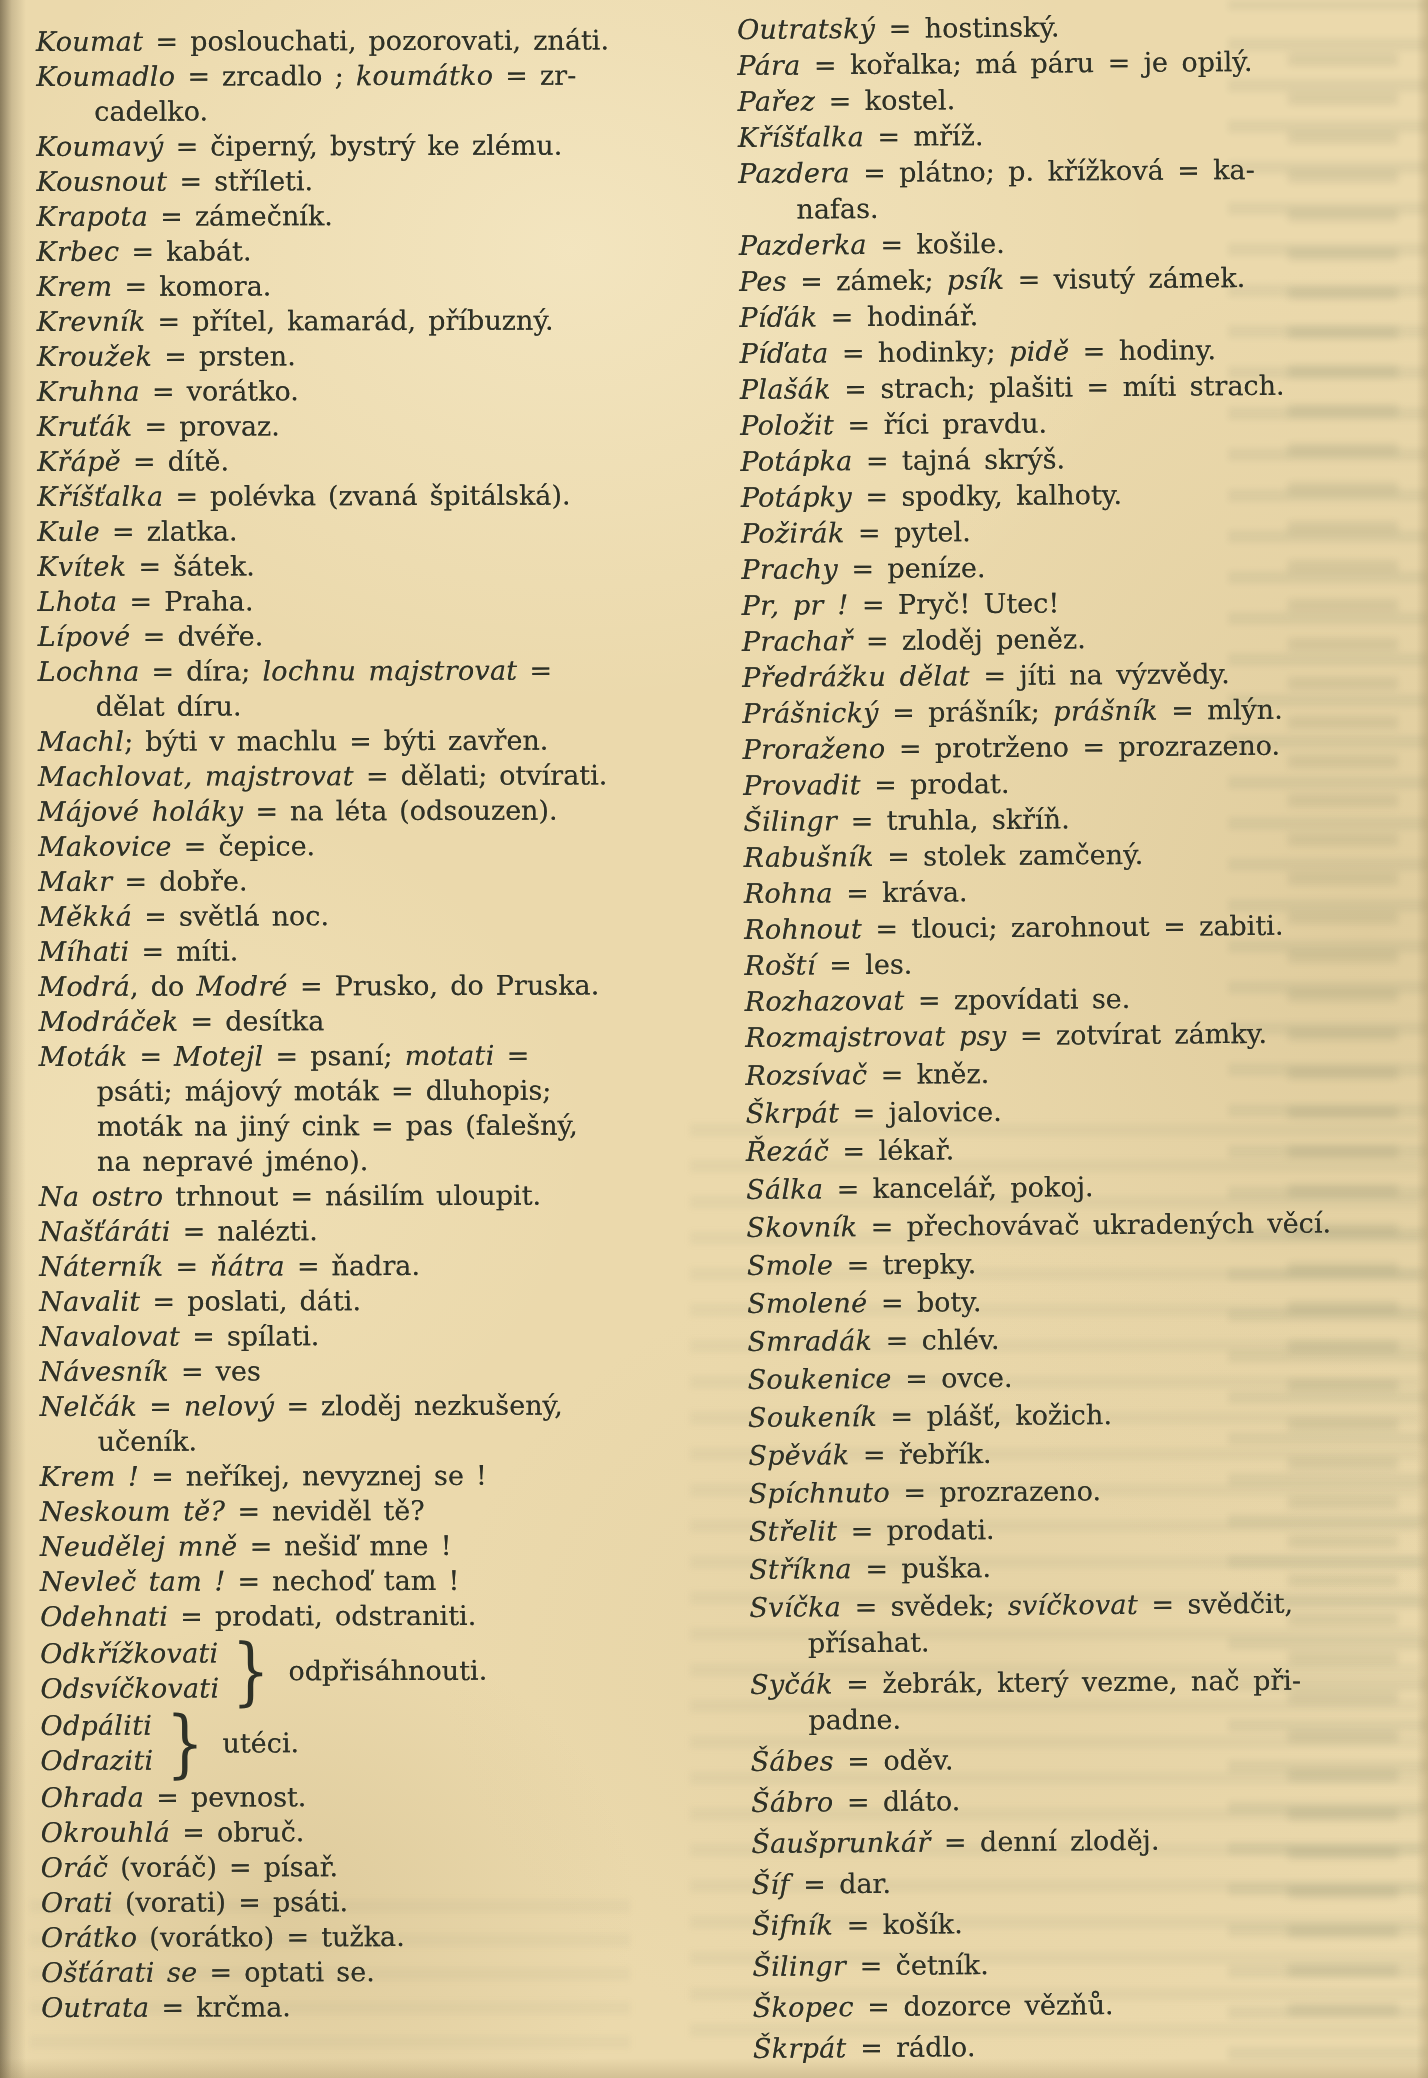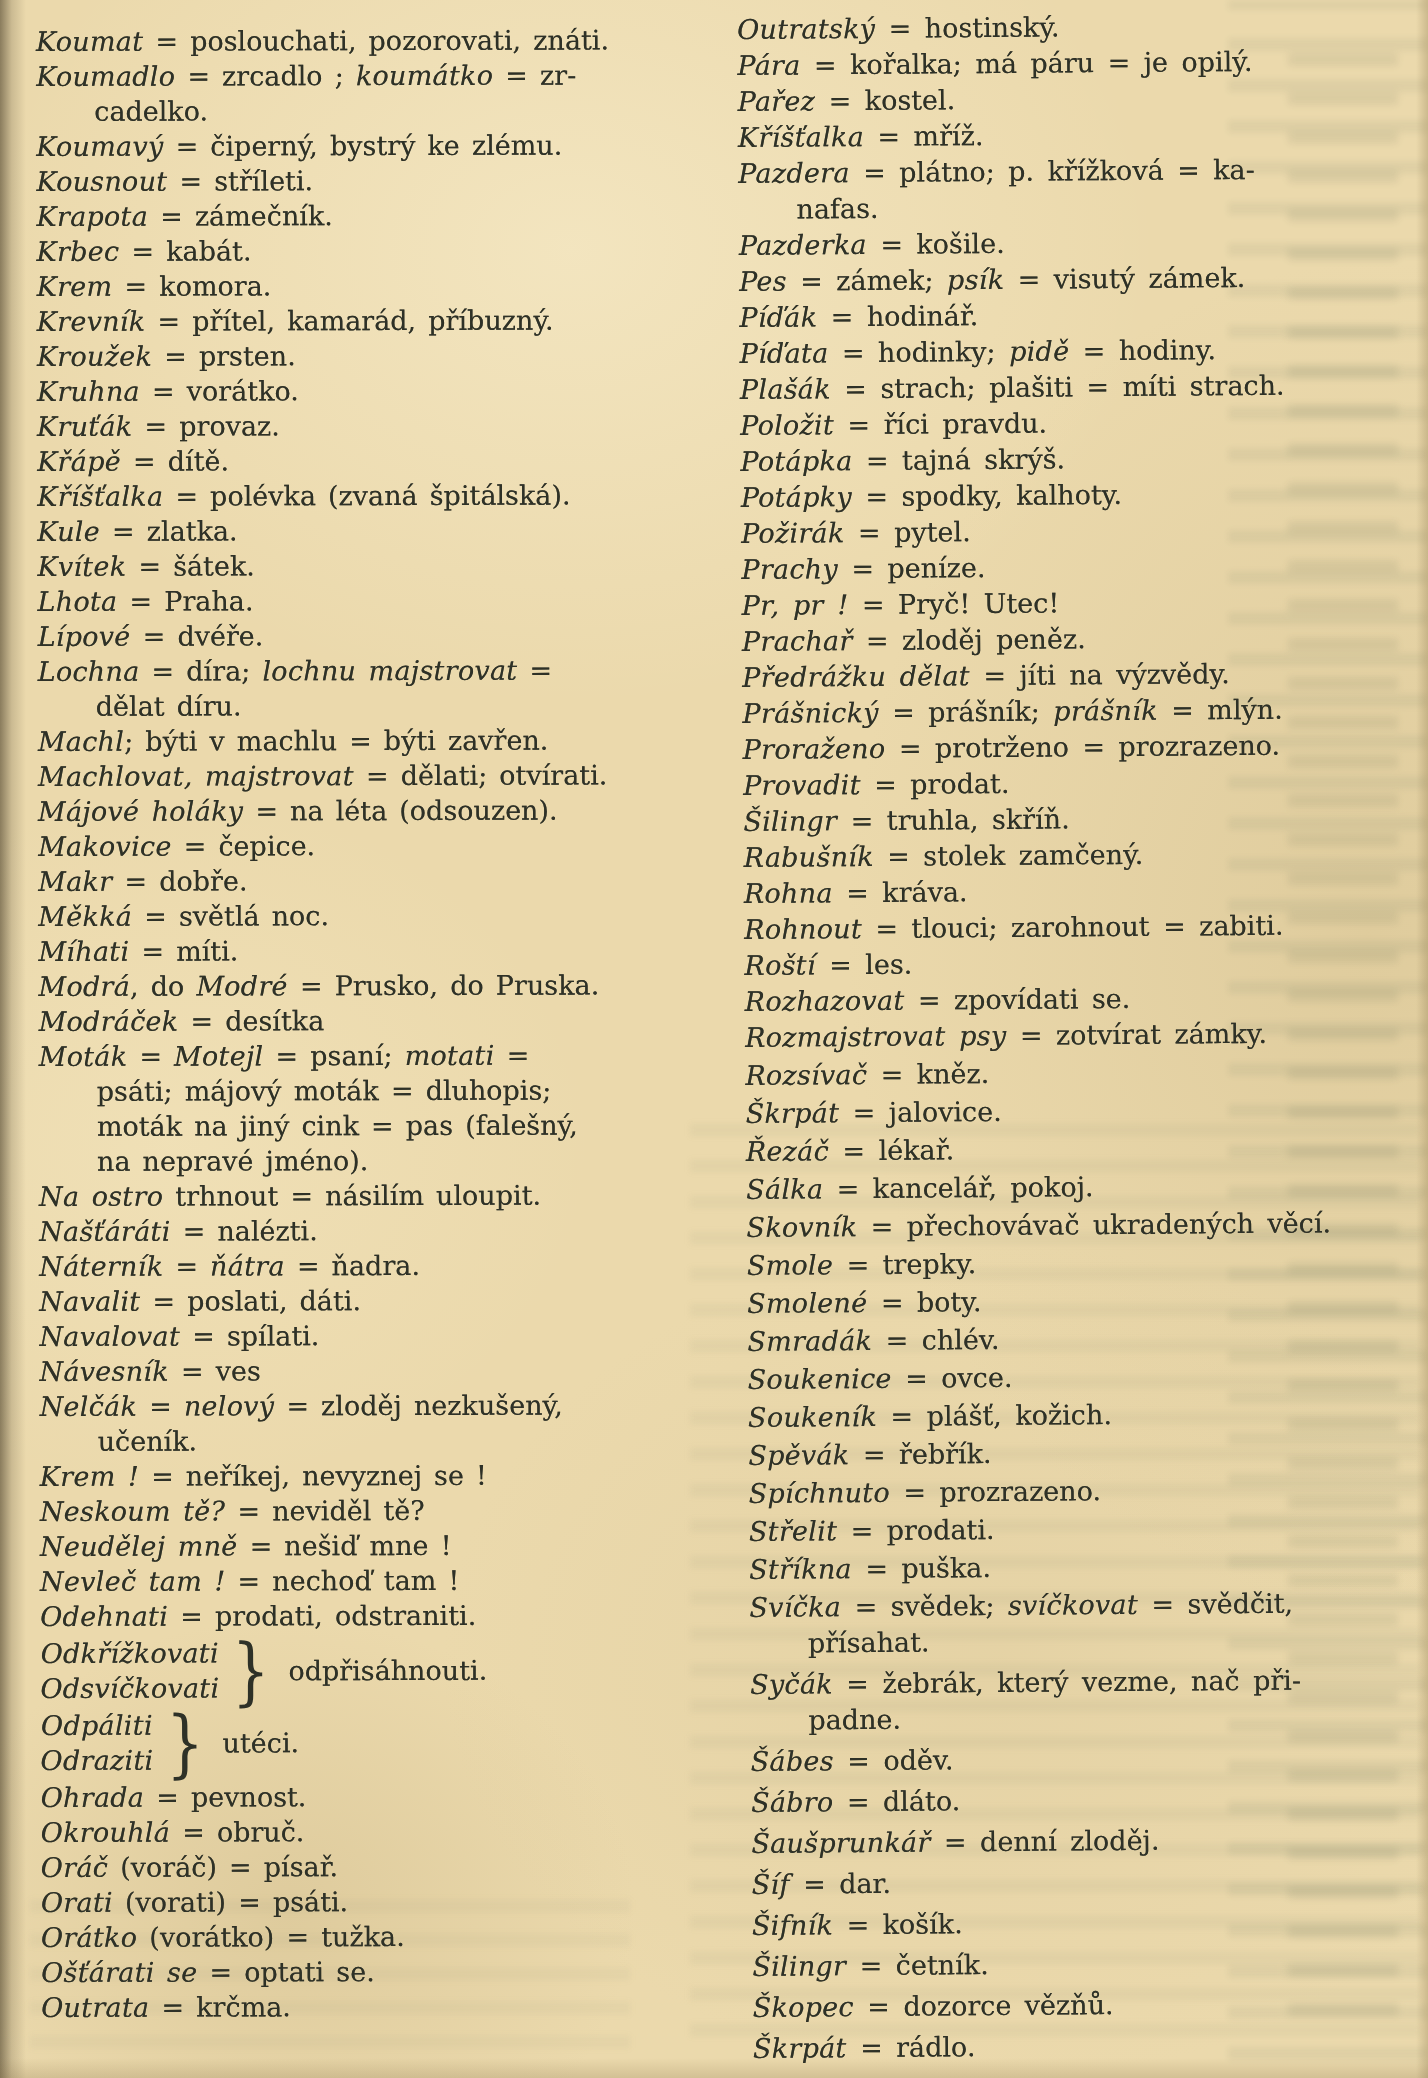--- a/index.html
+++ b/index.html
@@ -79,21 +79,21 @@
   .col-right .entry:nth-child(n+29) { margin-top: 2px; }
   .col-right .entry:nth-child(n+44) { margin-top: 5px; }
 
   .hw { font-style: italic; letter-spacing: .01em; }
   .def {}
 
   .brace-entry {
     display: flex; align-items: center;
     padding-left: 0; text-indent: 0; margin: 2px 0;
   }
-  .brace-words { flex: 0 0 auto; text-align: center; }
+  .brace-words { flex: 0 0 auto; }
   .brace-glyph {
     font-size: 74px; line-height: 70px; font-style: normal;
     margin: 0 14px 0 8px;
     transform: scaleX(.8);
     text-shadow: none;
   }
   .brace-result { flex: 0 0 auto; }
 </style>
 </head>
 <body>

